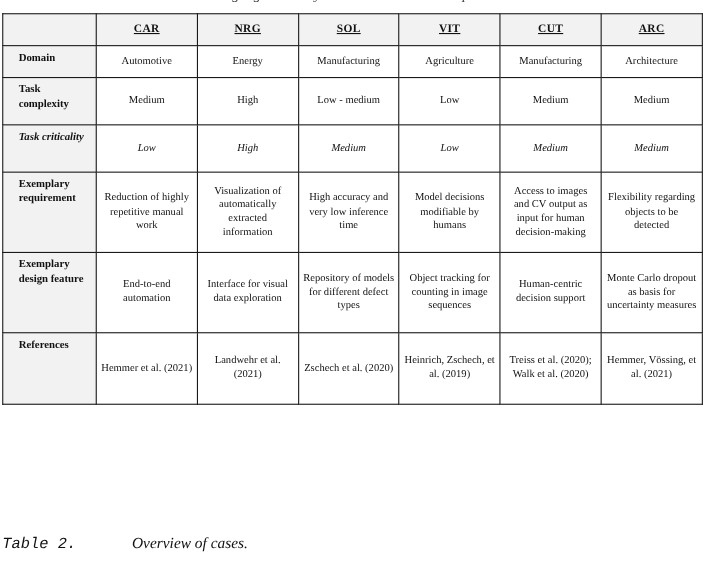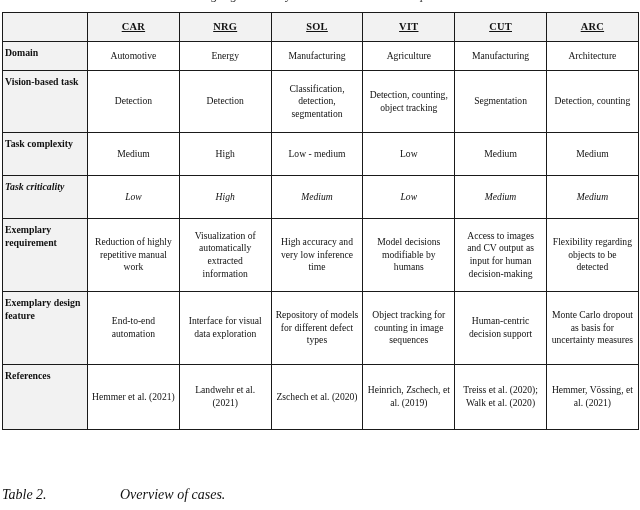--- a/index.html
+++ b/index.html
@@ -79,21 +79,21 @@
     background: #f2f2f2;
   }
 
   
   table.cases td.rowlabel {
     background: #f2f2f2;
     font-weight: bold;
     text-align: left;
     vertical-align: top;
     font-size: 9.8px;
-    padding: 5px 5px 4px 2px;
+    padding: 5px 5px 4px 14px;
     line-height: 1.3;
   }
 
   
   tr.r-domain td      { height: 19px; }
   tr.r-objective td   { height: 42px; }
   tr.r-vision td      { height: 52px; }
   tr.r-cvexp td       { height: 33px; }
   tr.r-complexity td  { height: 33px; }
   tr.r-criticality td { height: 33px; font-style: italic; }
@@ -105,21 +105,21 @@
     position: absolute;
     left: 2px;
     top: 487px;
     width: 636px;
     font-family: "Liberation Serif", "DejaVu Serif", serif;
     font-style: italic;
     font-size: 14px;
     color: #111111;
     white-space: nowrap;
   }
-  .caption .cap-label { display: inline-block; width: 118px; }
+  .caption .cap-label { display: inline-block; width: 118px; font-family: Liberation Mono, monospace; }
   .caption .cap-text  { display: inline-block; }
 </style>
 </head>
 <body>
 
 <div class="cutoff-strip">
   <div class="ghost">language-based system to be used in this report.</div>
 </div>
 
 <div class="table-wrap">
@@ -150,29 +150,20 @@
         <td class="rowlabel">Domain</td>
         <td>Automotive</td>
         <td>Energy</td>
         <td>Manufacturing</td>
         <td>Agriculture</td>
         <td>Manufacturing</td>
         <td>Architecture</td>
       </tr>
 
 
-      <tr class="r-vision">
-        <td class="rowlabel">Vision-based task</td>
-        <td>Detection</td>
-        <td>Detection</td>
-        <td>Classification, detection, segmentation</td>
-        <td>Detection, counting, object tracking</td>
-        <td>Segmentation</td>
-        <td>Detection, counting</td>
-      </tr>
 
 
       <tr class="r-complexity">
         <td class="rowlabel">Task complexity</td>
         <td>Medium</td>
         <td>High</td>
         <td>Low - medium</td>
         <td>Low</td>
         <td>Medium</td>
         <td>Medium</td>

